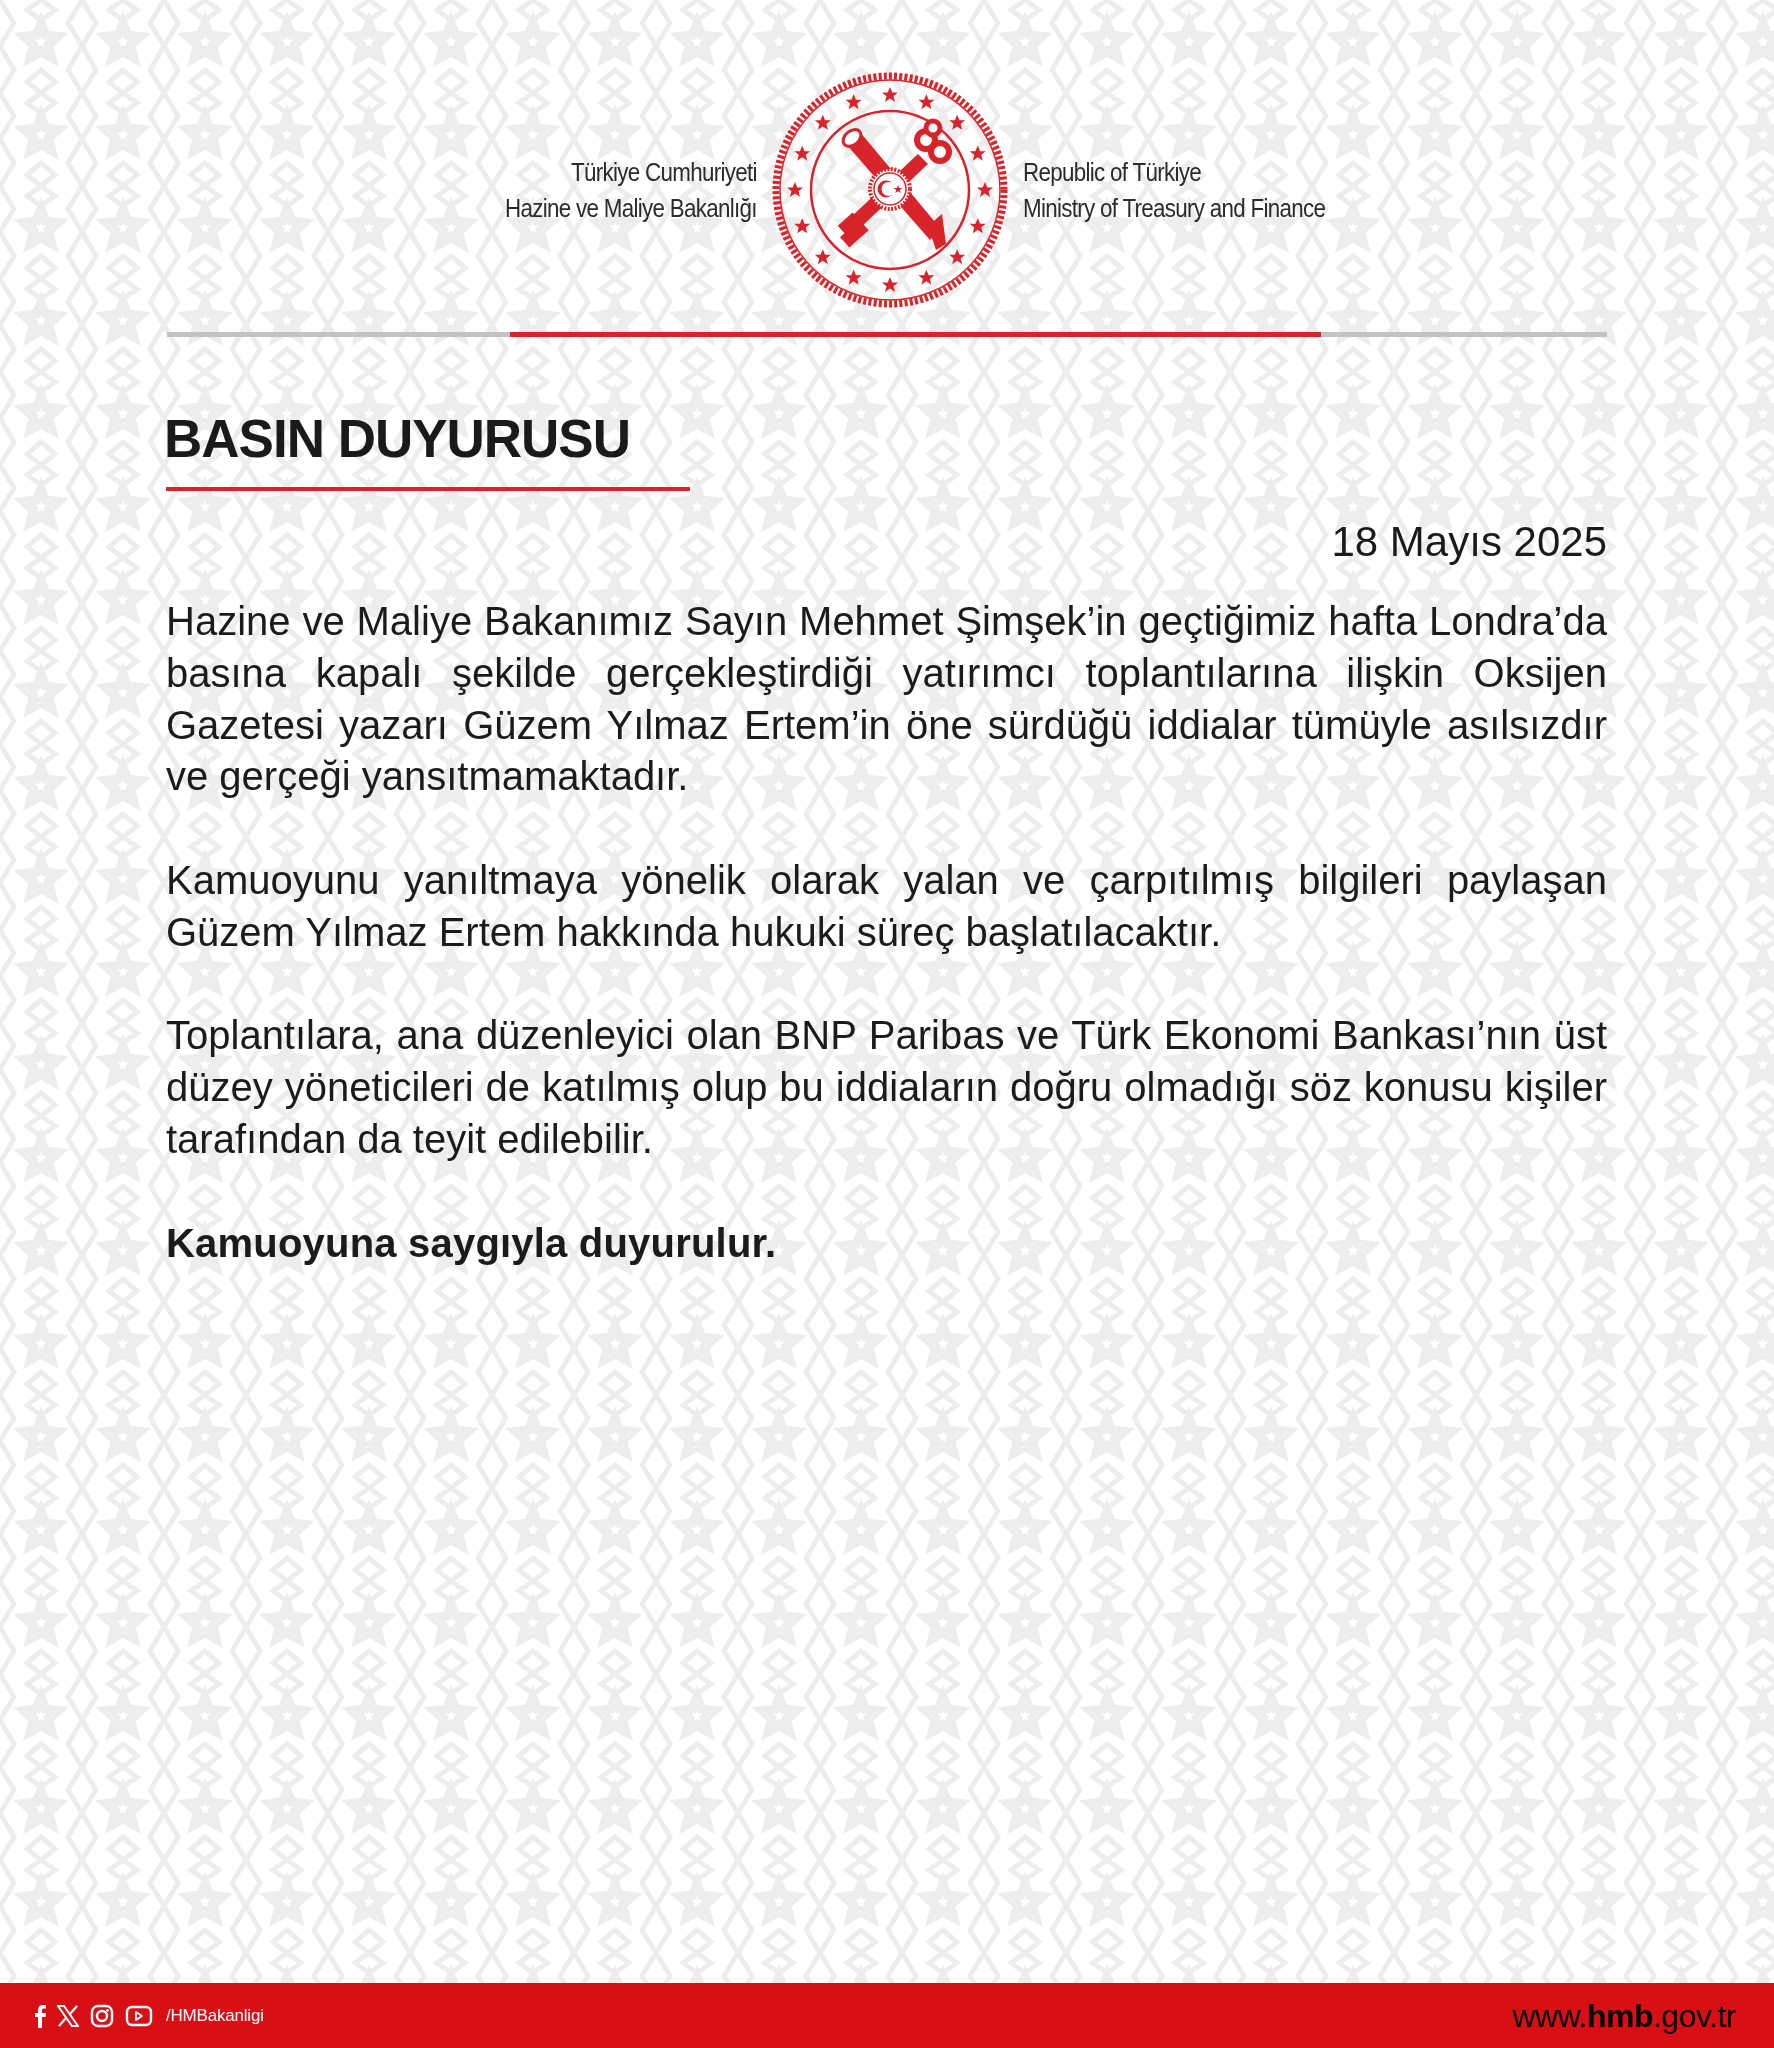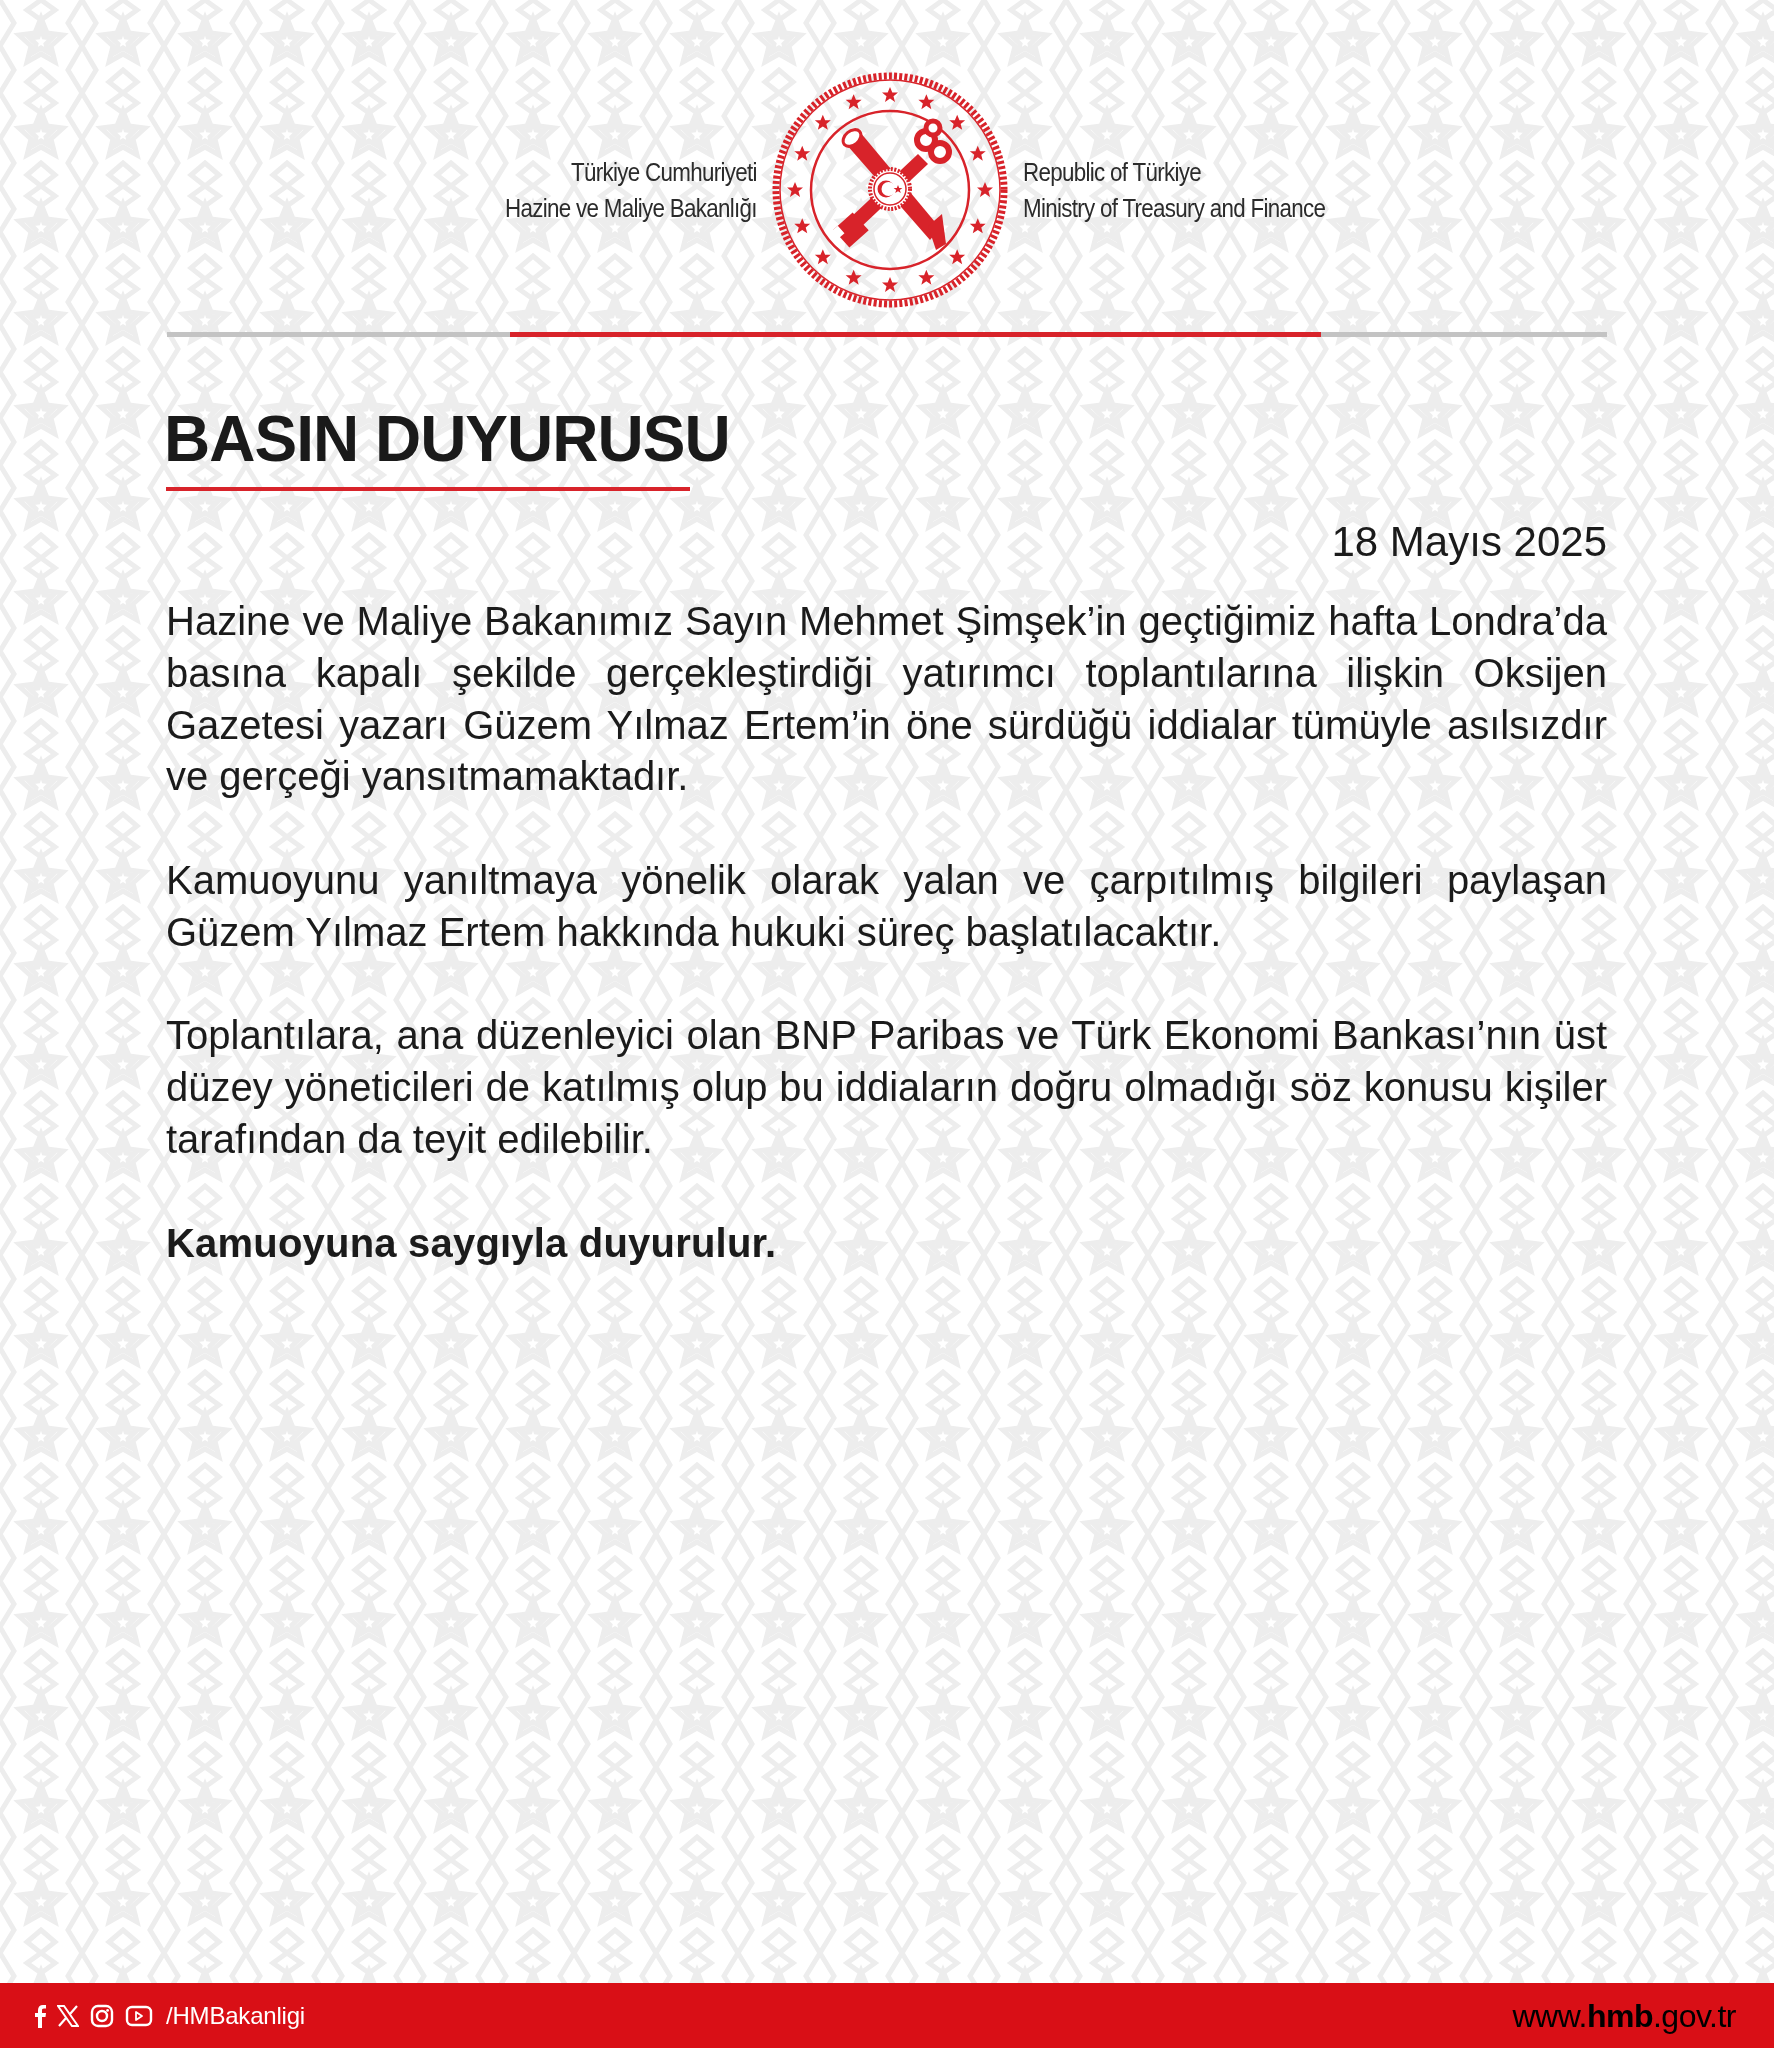--- a/index.html
+++ b/index.html
@@ -25,21 +25,21 @@
     font-size: 26px; line-height: 36px; color: #2b2b2b; letter-spacing: -0.8px;
     transform: scaleX(0.86); transform-origin: left top; white-space: nowrap;
   }
   .logo { position: absolute; left: 768px; top: 24px; width: 244px; height: 244px; }
 
   .rule-gray { position: absolute; left: 167px; top: 288px; width: 1440px; height: 5px; background: #c3c3c3; }
   .rule-red { position: absolute; left: 510px; top: 288px; width: 811px; height: 5px; background: #d8232a; }
 
   .title {
     position: absolute; left: 164px; top: 362px;
-    font-size: 64px; font-weight: 700; letter-spacing: -1px; color: #1a1a1a;
+    font-size: 53px; font-weight: 700; letter-spacing: -1px; color: #1a1a1a;
     line-height: 66px; white-space: nowrap; text-align: right;
   }
   .title-underline { position: absolute; left: 166px; top: 443px; width: 524px; height: 4px; background: #d8232a; }
 
   .date {
     position: absolute; right: calc(1774px - 1607px); top: 474px;
     font-size: 42px; line-height: 48px; color: #1b1b1b; white-space: nowrap;
   }
 
   .body-text {
@@ -49,21 +49,21 @@
   .body-text p { margin: 0 0 51.8px 0; text-align: justify; text-align-last: left; }
   .body-text p.closing { font-weight: 700; margin: 0; letter-spacing: 0.2px; }
 
   
   .footer {
     position: absolute; left: 0; top: 1983px; width: 1774px; height: 65px;
     background: #d90f16; z-index: 2;
   }
   .footer-social { position: absolute; left: 34px; top: 16px; height: 34px; display: flex; align-items: center; gap: 11px; }
   .footer-social .ico { display: inline-flex; align-items: center; justify-content: center; }
-  .footer-handle { color: #ffffff; font-size: 24px; margin-left: 2px; letter-spacing: -0.2px; }
+  .footer-handle { color: #ffffff; font-size: 17px; margin-left: 2px; letter-spacing: -0.2px; }
   .footer-url { position: absolute; right: 38px; top: 14px; color: #000000; font-size: 32px; letter-spacing: -0.5px; line-height: 38px; }
   .footer-url b { font-weight: 700; }
 </style>
 </head>
 <body>
 
 <svg class="bg-pattern" xmlns="http://www.w3.org/2000/svg">
   <defs>
     <pattern id="starpat" width="82" height="93" patternUnits="userSpaceOnUse">
       <g fill="none" stroke="#ededed" stroke-width="5">

